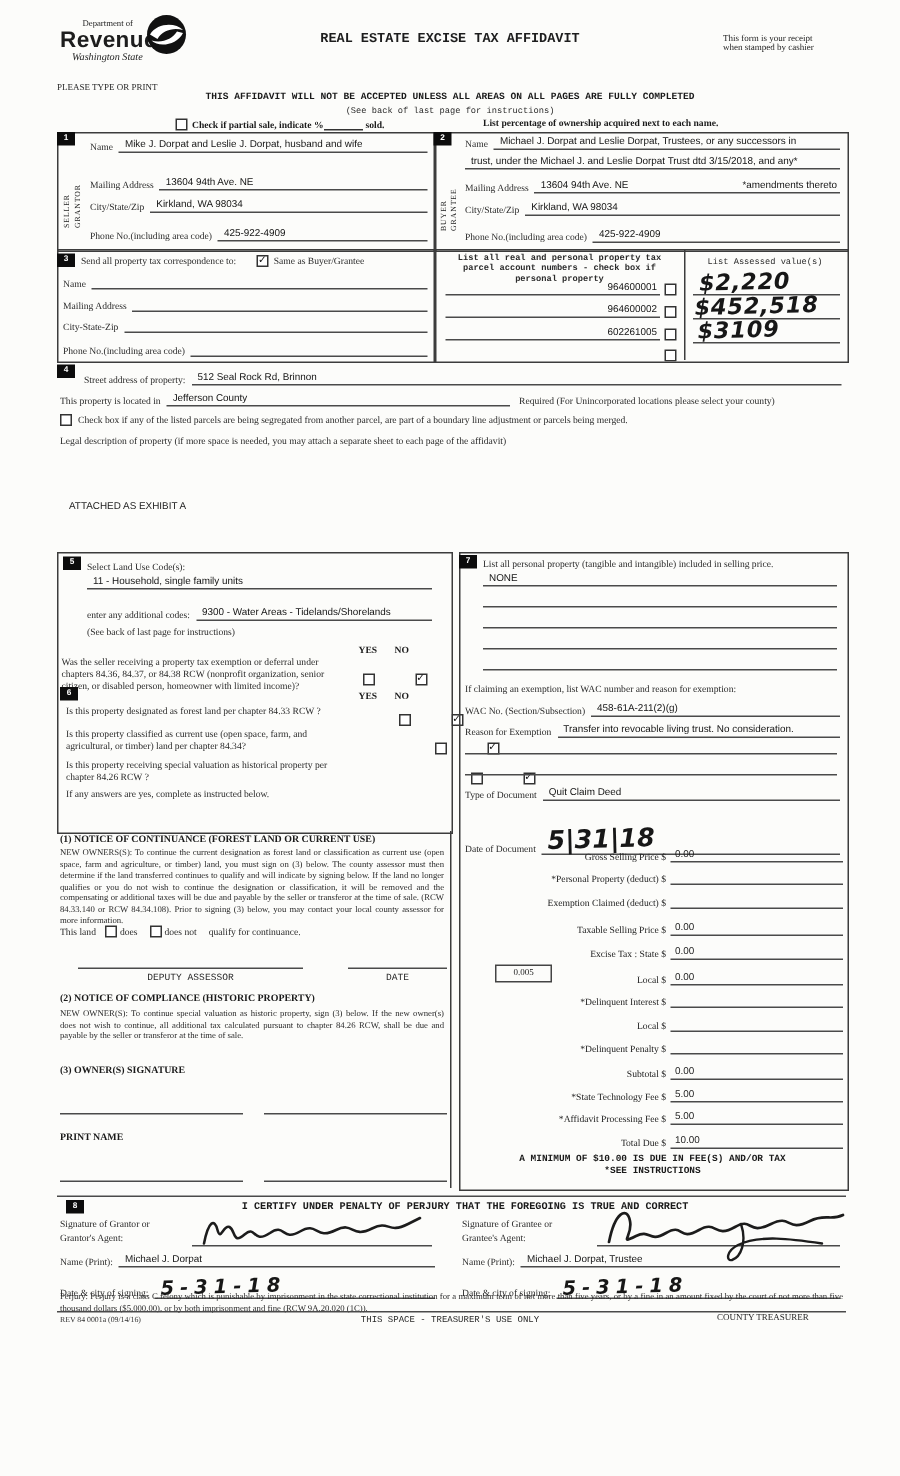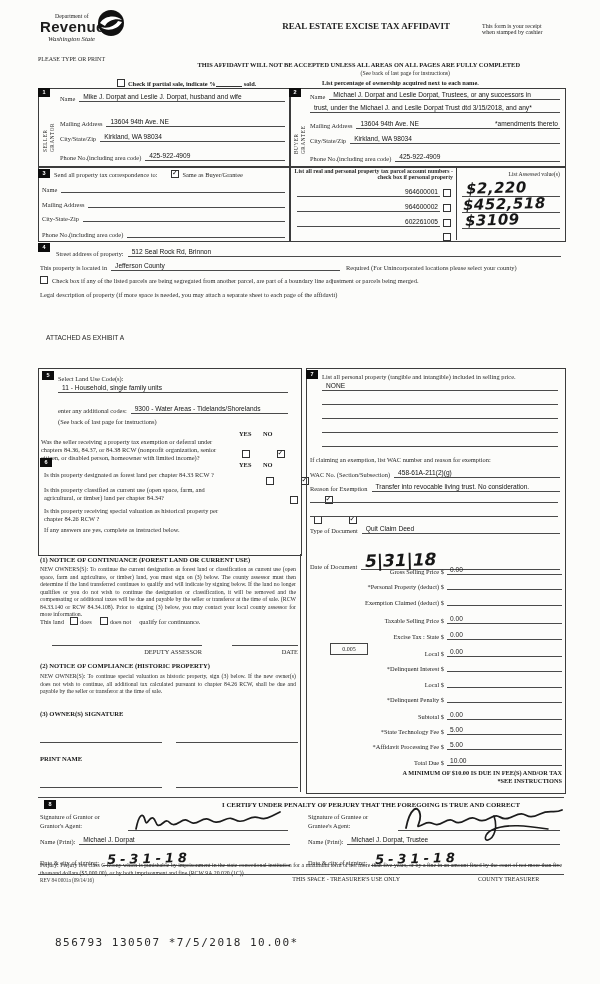--- a/index.html
+++ b/index.html
@@ -14,21 +14,21 @@
   .line{position:absolute;border-bottom:0.9px solid #4a4a4a;}
   .box{position:absolute;border:0.9px solid #3c3c3c;}
   .vline{position:absolute;border-left:0.9px solid #3c3c3c;}
   .tab{position:absolute;width:12px;height:9px;background:#0c0c0c;color:#fff;font-family:"Liberation Sans",sans-serif;font-size:5.5px;font-weight:bold;text-align:center;line-height:9px;}
   .cb{width:6px;height:6px;border:0.9px solid #333;display:inline-block;position:relative;background:#fff;flex:none;}
   .cb.checked::after{content:"✓";position:absolute;left:-0.5px;top:-2.5px;font-size:7px;color:#111;font-family:"DejaVu Sans",sans-serif;}
   .hand{font-family:"DejaVu Sans",sans-serif;font-style:italic;font-weight:bold;color:#171717;transform:rotate(-1.5deg);line-height:1;}
   .money{font-size:15px;letter-spacing:0.5px;}
   .side{display:flex;gap:1px;}
   .side span{writing-mode:vertical-rl;transform:rotate(180deg);font-size:5.2px;letter-spacing:0.6px;color:#222;}
-  .ctr{text-align:right;}
+  .ctr{text-align:center;font-family:Liberation Mono, monospace;}
   .feerow{position:absolute;left:312px;right:38px;display:flex;align-items:flex-end;justify-content:flex-end;}
   .feelabel{font-size:6.4px;color:#222;white-space:nowrap;text-align:right;}
   .feefill{width:112px;border-bottom:0.9px solid #4a4a4a;margin-left:3px;font-family:"Liberation Sans",sans-serif;font-size:6.6px;padding:0 0 0.5px 3px;flex:none;}
   .mono{font-family:"DejaVu Sans Mono",monospace;}
   .just{text-align:justify;}
 </style>
 </head>
 <body>
 
 <div class="page">
@@ -381,15 +381,14 @@
   </div>
 
   <div class="abs tiny just" style="left:40px;top:862px;width:522px;line-height:1.35;">Perjury:  Perjury is a class C felony which is punishable by imprisonment in the state correctional institution for a maximum term of not more than five years, or by a fine in an amount fixed by the court of not more than five thousand dollars ($5,000.00), or by both imprisonment and fine (RCW 9A.20.020 (1C)).</div>
   <div class="line" style="left:38px;top:874px;width:526px;"></div>
 
   <div class="abs" style="left:40px;top:877px;font-size:5.2px;color:#333;">REV 84 0001a  (09/14/16)</div>
   <div class="abs ctr sl" style="left:200px;top:876px;width:200px;font-size:6px;">THIS SPACE - TREASURER'S USE ONLY</div>
   <div class="abs sl" style="left:478px;top:876px;font-size:6px;">COUNTY TREASURER</div>
 
   
-  <div class="abs mono" style="left:55px;top:936px;font-size:11px;letter-spacing:1.5px;color:#2b2b2b;">856793 130507 *7/5/2018 10.00*</div>
 
 </div>
 
 </body></html>

